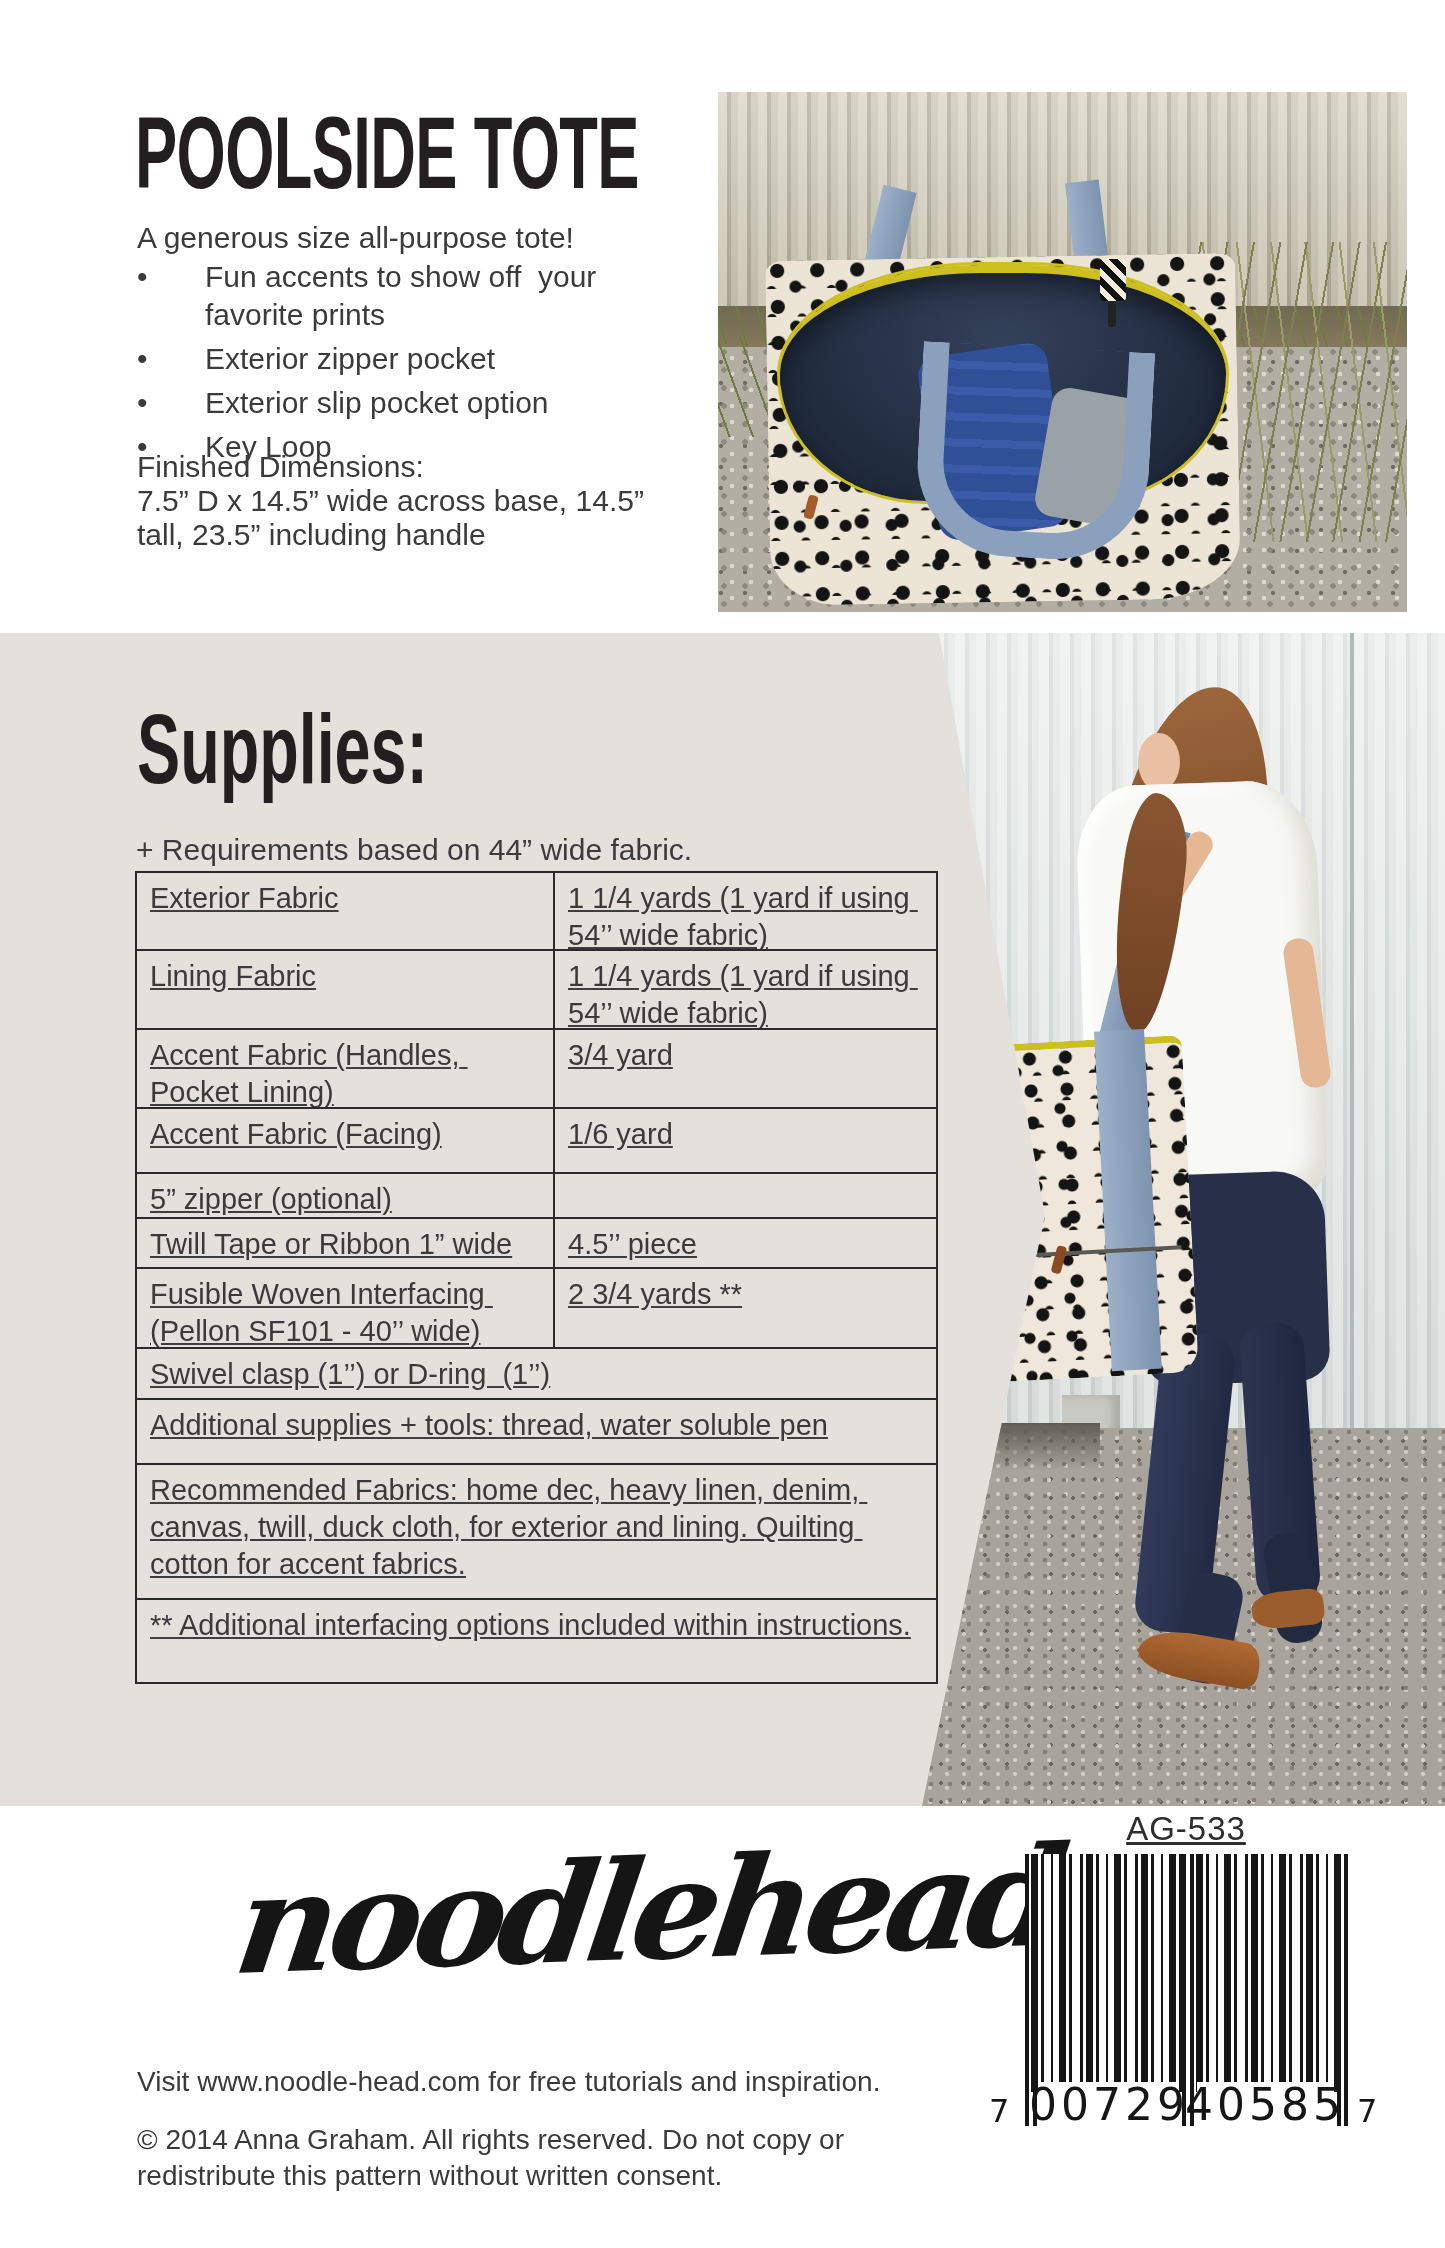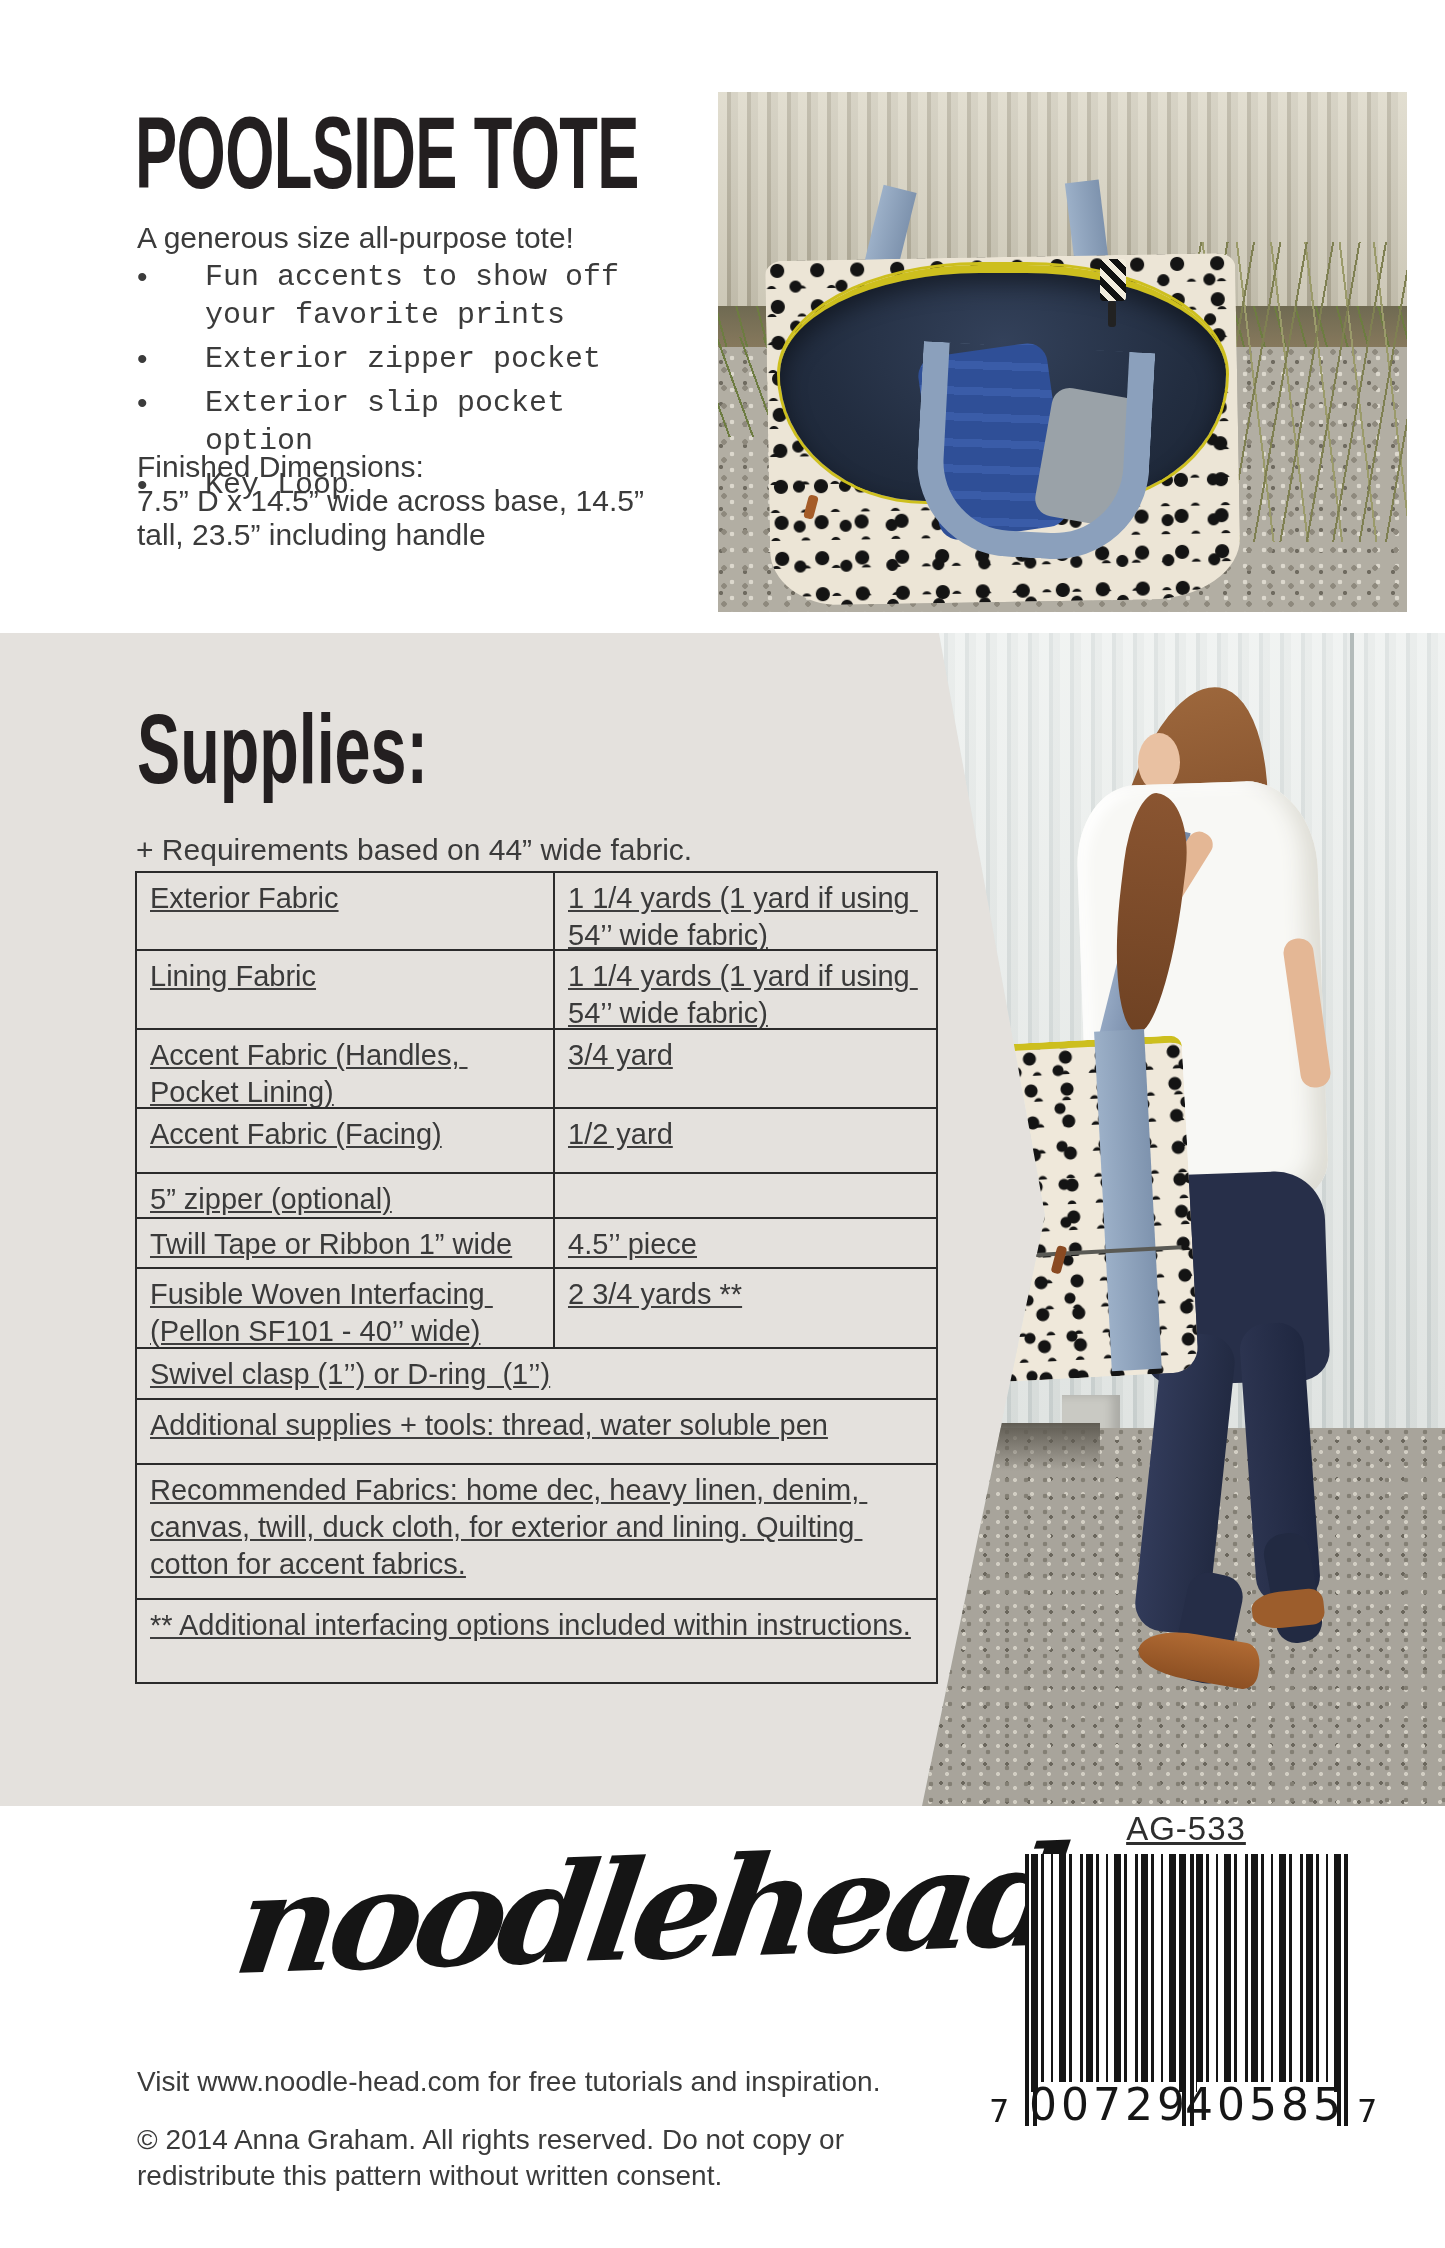--- a/index.html
+++ b/index.html
@@ -7,21 +7,21 @@
         font-family:"Liberation Sans",sans-serif;color:#3e3e3e;}
   .abs{position:absolute;}
 
   
   .title{left:135px;top:102px;font-weight:700;font-size:102px;line-height:1;color:#231f20;
          transform:scaleX(.62);transform-origin:0 0;white-space:nowrap;letter-spacing:-1px;}
   .tagline{left:137px;top:219px;font-size:30px;line-height:38px;color:#3b3b3b;white-space:pre-wrap;}
   .features{left:137px;top:258px;width:560px;}
   .feature{display:flex;margin-bottom:6px;}
   .feature .bullet{width:68px;font-size:30px;line-height:38px;color:#3b3b3b;}
-  .feature .ftext{width:470px;font-size:30px;line-height:38px;color:#3b3b3b;white-space:pre-wrap;font-family:Liberation Mono, monospace;}
+  .feature .ftext{width:470px;font-size:30px;line-height:38px;color:#3b3b3b;white-space:pre-wrap;}
   .dims{left:137px;top:450px;font-size:30px;line-height:34px;color:#3b3b3b;}
 
   
   .top-photo{left:718px;top:92px;width:689px;height:520px;overflow:hidden;background:#b2aea3;}
   .tp-wall{position:absolute;left:0;top:0;width:689px;height:228px;
      background-image:linear-gradient(rgba(255,255,255,.25),rgba(0,0,0,.06)),
        repeating-linear-gradient(90deg,#d8d3c1 0 9px,#b0aa96 9px 13px,#cac5b3 13px 20px);}
   .tp-dirt{position:absolute;left:0;top:214px;width:689px;height:48px;
      background-image:repeating-linear-gradient(75deg,transparent 0 9px,#6d7c41 9px 11px,transparent 11px 20px),
        linear-gradient(#6f6a52,#8a7b5e);}
@@ -227,21 +227,21 @@
     <div class="trow h79">
       <div class="cell item">Lining Fabric</div>
       <div class="cell qty">1 1/4 yards (1 yard if using 54’’ wide fabric)</div>
     </div>
     <div class="trow h79">
       <div class="cell item">Accent Fabric (Handles, Pocket Lining)</div>
       <div class="cell qty">3/4 yard</div>
     </div>
     <div class="trow h65">
       <div class="cell item">Accent Fabric (Facing)</div>
-      <div class="cell qty">1/2 yard</div>
+      <div class="cell qty">1/6 yard</div>
     </div>
     <div class="trow h45">
       <div class="cell item">5” zipper (optional)</div>
       <div class="cell qty"></div>
     </div>
     <div class="trow h50">
       <div class="cell item">Twill Tape or Ribbon 1” wide</div>
       <div class="cell qty">4.5’’ piece</div>
     </div>
     <div class="trow h80">

